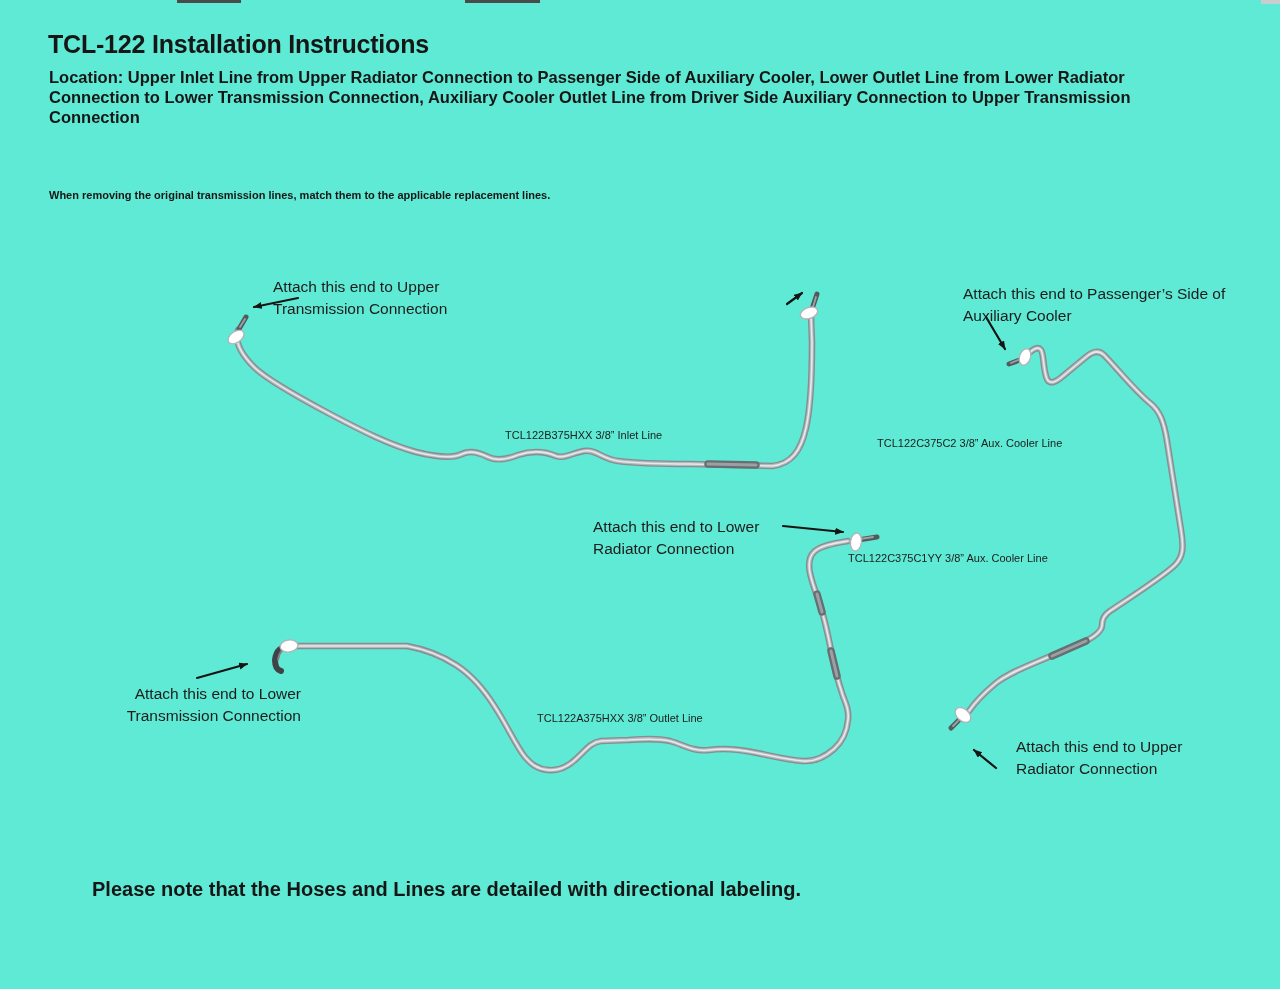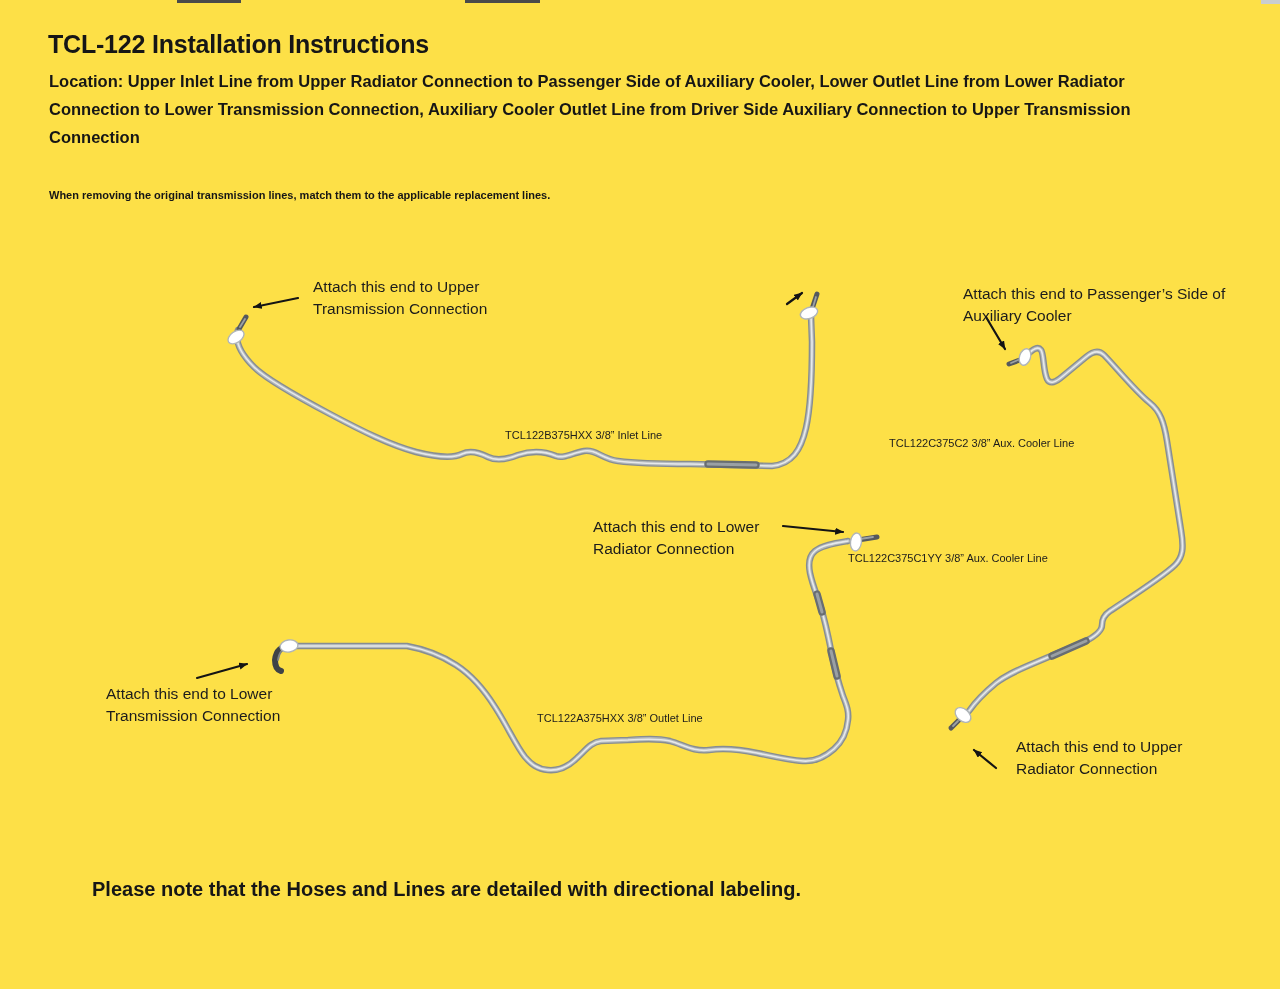--- a/index.html
+++ b/index.html
@@ -1,33 +1,33 @@
 <!DOCTYPE html>
 <html><head>
 <meta charset="utf-8">
 <style>
   html,body{margin:0;padding:0;background:#ffffff;}
   #page{
     position:relative;
     width:1280px;height:989px;
-    background:#fde047;
+    background:#5eead4;
     font-family:"Liberation Sans",sans-serif;
     color:#161616;
     overflow:hidden;
   }
   .artifact{position:absolute;top:0;height:3px;background:#4a4a4a;}
   .artifact.light{background:#c9cdd0;height:4px;}
 
   .doc-title{
     position:absolute;left:48px;top:30px;
     font-size:25px;font-weight:bold;letter-spacing:-0.2px;
   }
   .doc-location{
     position:absolute;left:49px;top:67px;width:1170px;
-    font-size:16.5px;font-weight:bold;line-height:28px;
+    font-size:16.5px;font-weight:bold;line-height:20px;
   }
   .doc-instruction{
     position:absolute;left:49px;top:189px;
     font-size:11px;font-weight:bold;
   }
   .callout{
     position:absolute;
     font-size:15.5px;line-height:22px;color:#1c1c1c;
   }
   .part-label{
@@ -116,28 +116,28 @@
     </g>
 
     <path class="arrow" marker-end="url(#ah)" d="M298,298 L254,307"></path>
     <path class="arrow" marker-end="url(#ah)" d="M787,304 L802,293"></path>
     <path class="arrow" marker-end="url(#ah)" d="M986,317 L1005,349"></path>
     <path class="arrow" marker-end="url(#ah)" d="M783,526 L843,532"></path>
     <path class="arrow" marker-end="url(#ah)" d="M197,678 L247,664"></path>
     <path class="arrow" marker-end="url(#ah)" d="M996,768 L974,750"></path>
   </svg>
 
-  <div class="callout" style="left:273px;top:276px;width:190px;margin-left:40px;">Attach this end to Upper Transmission Connection</div>
+  <div class="callout" style="left:273px;top:276px;width:190px;">Attach this end to Upper Transmission Connection</div>
   <div class="callout" style="left:963px;top:283px;width:265px;">Attach this end to Passenger’s Side of  Auxiliary Cooler</div>
   <div class="callout" style="left:593px;top:516px;width:190px;">Attach this end to Lower Radiator Connection</div>
-  <div class="callout" style="left:106px;top:683px;width:195px;">Attach this end to Lower Transmission Connection</div>
+  <div class="callout" style="left:106px;top:683px;width:195px;text-align:right;">Attach this end to Lower Transmission Connection</div>
   <div class="callout" style="left:1016px;top:736px;width:190px;">Attach this end to Upper Radiator Connection</div>
 
   <div class="part-label" style="left:505px;top:429px;">TCL122B375HXX 3/8” Inlet Line</div>
-  <div class="part-label" style="left:877px;top:437px;margin-left:12px;">TCL122C375C2 3/8” Aux. Cooler Line</div>
+  <div class="part-label" style="left:877px;top:437px;">TCL122C375C2 3/8” Aux. Cooler Line</div>
   <div class="part-label" style="left:848px;top:552px;">TCL122C375C1YY 3/8” Aux. Cooler Line</div>
   <div class="part-label" style="left:537px;top:712px;">TCL122A375HXX 3/8” Outlet Line</div>
 
   <div class="note">
     <div>Please note that the Hoses and Lines are detailed with directional labeling.</div>
   </div>
 
 </div>
 
 </body></html>

